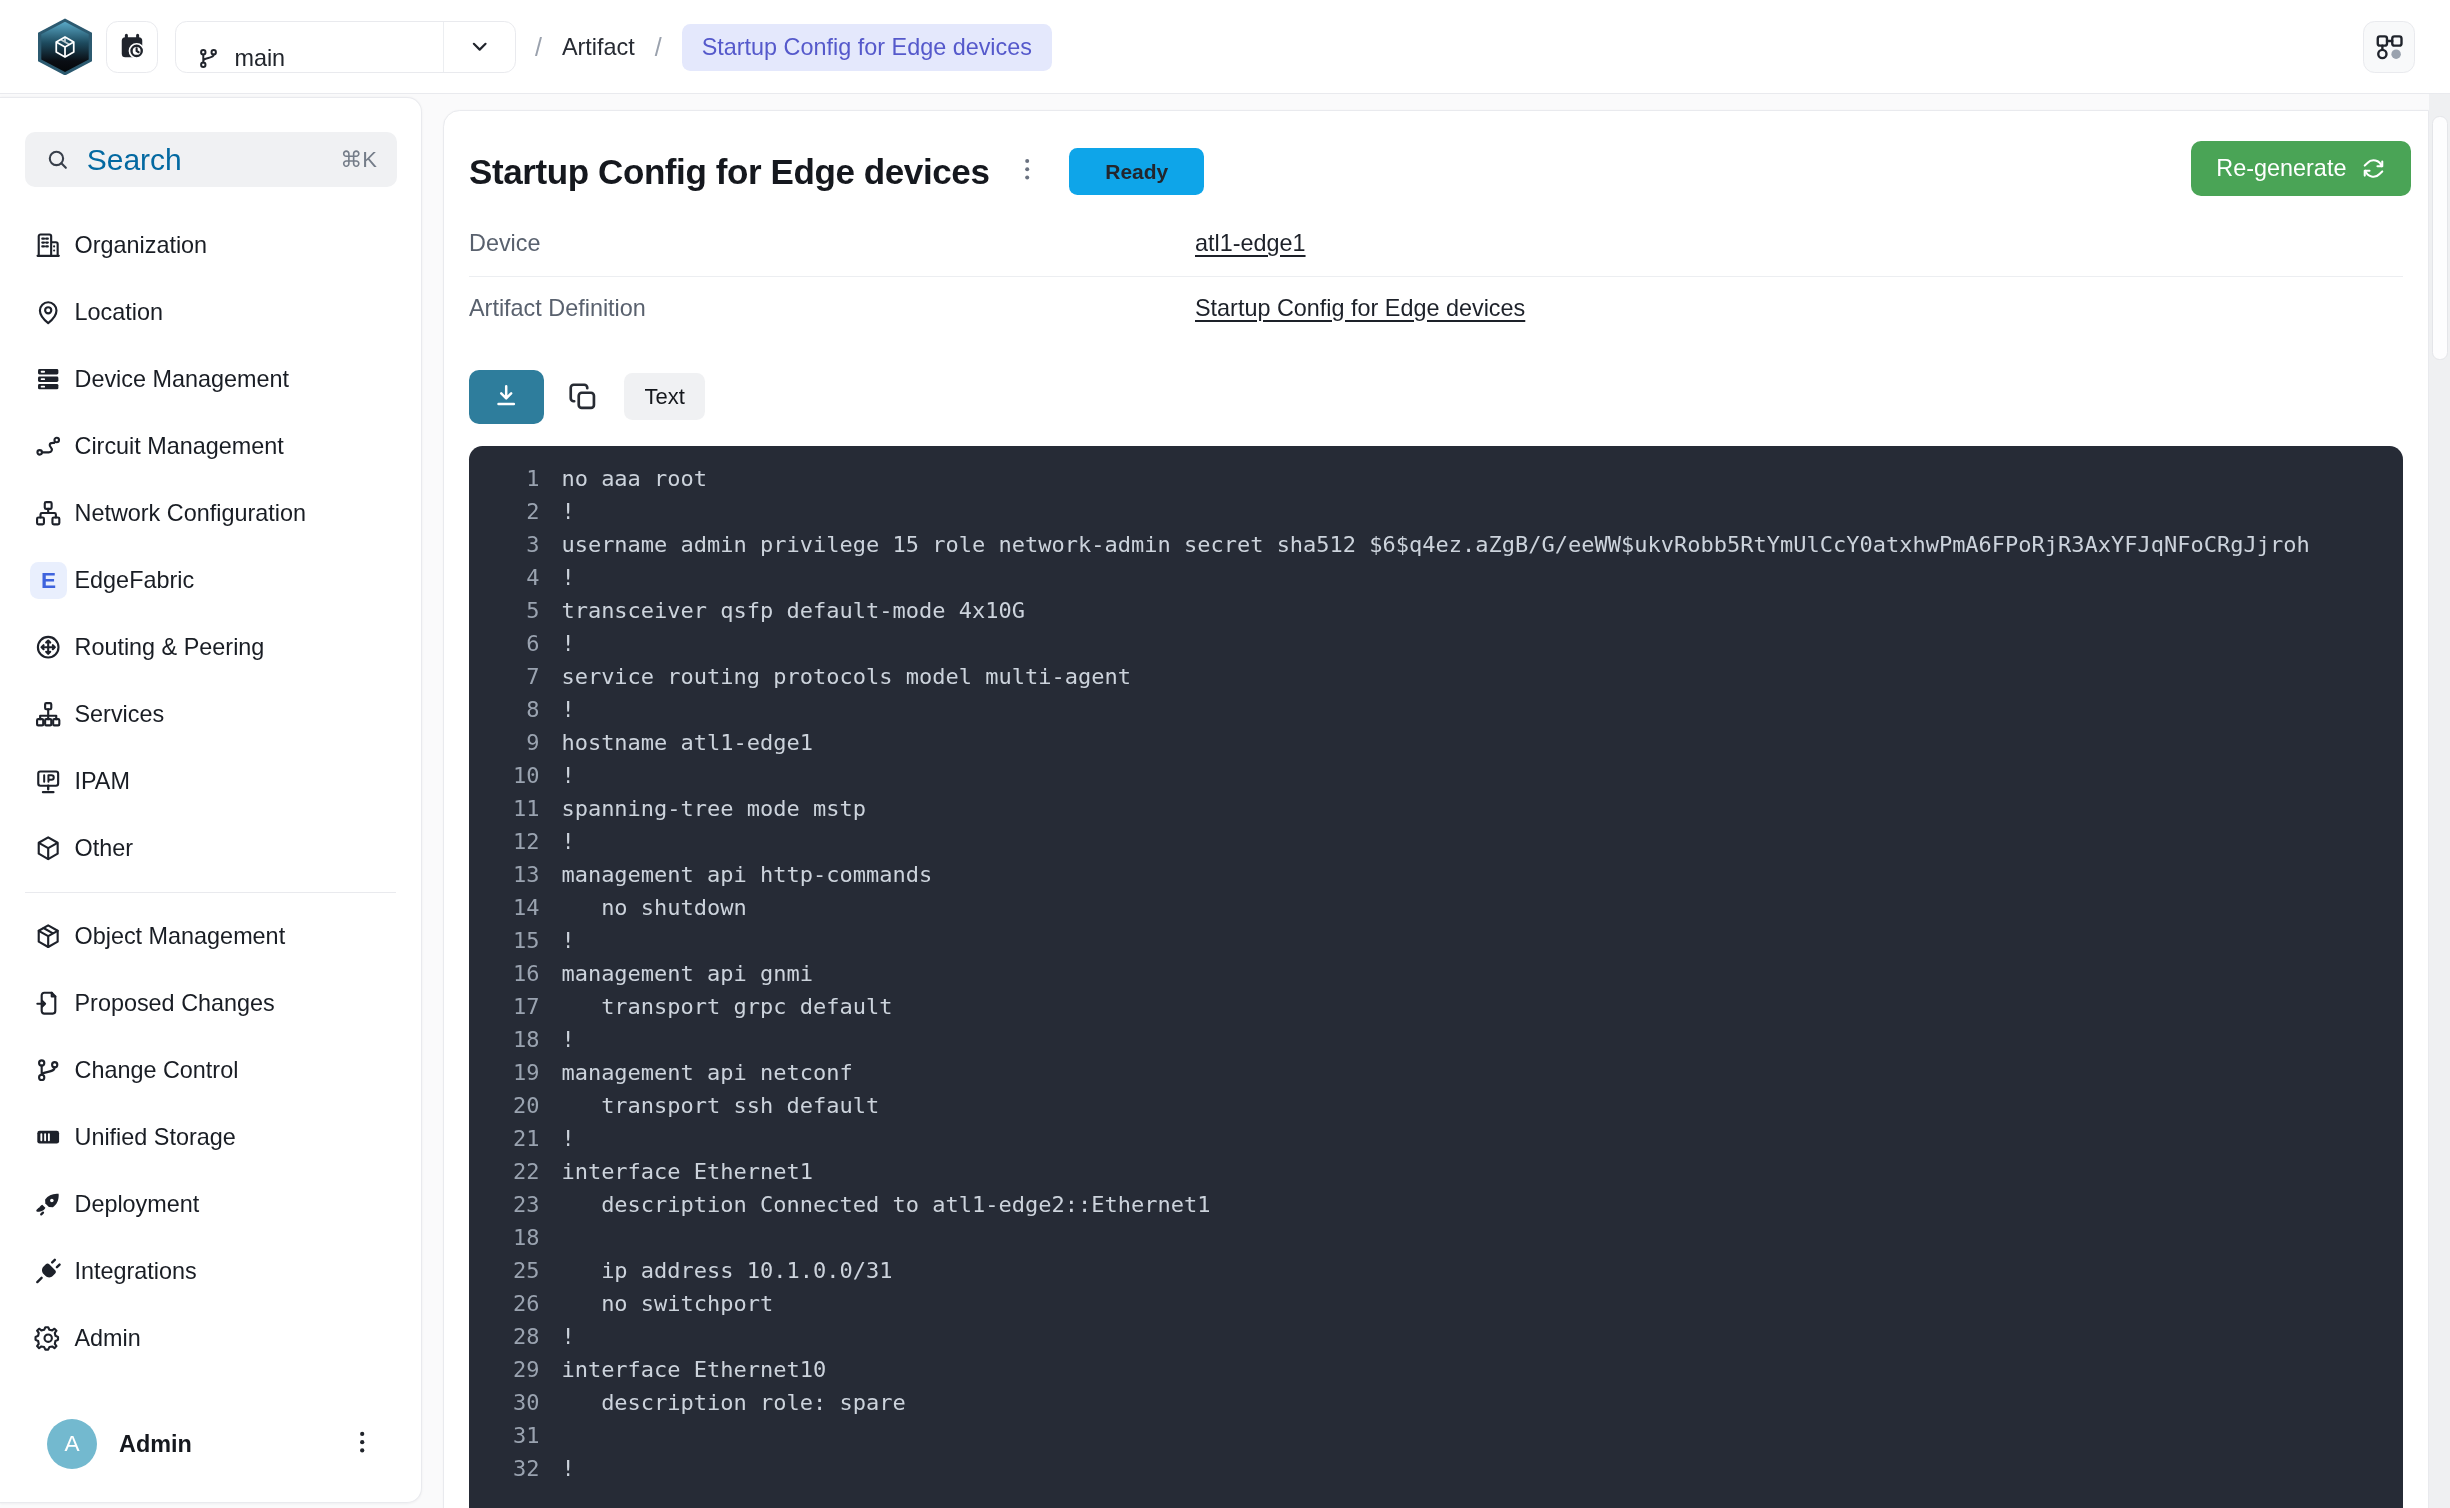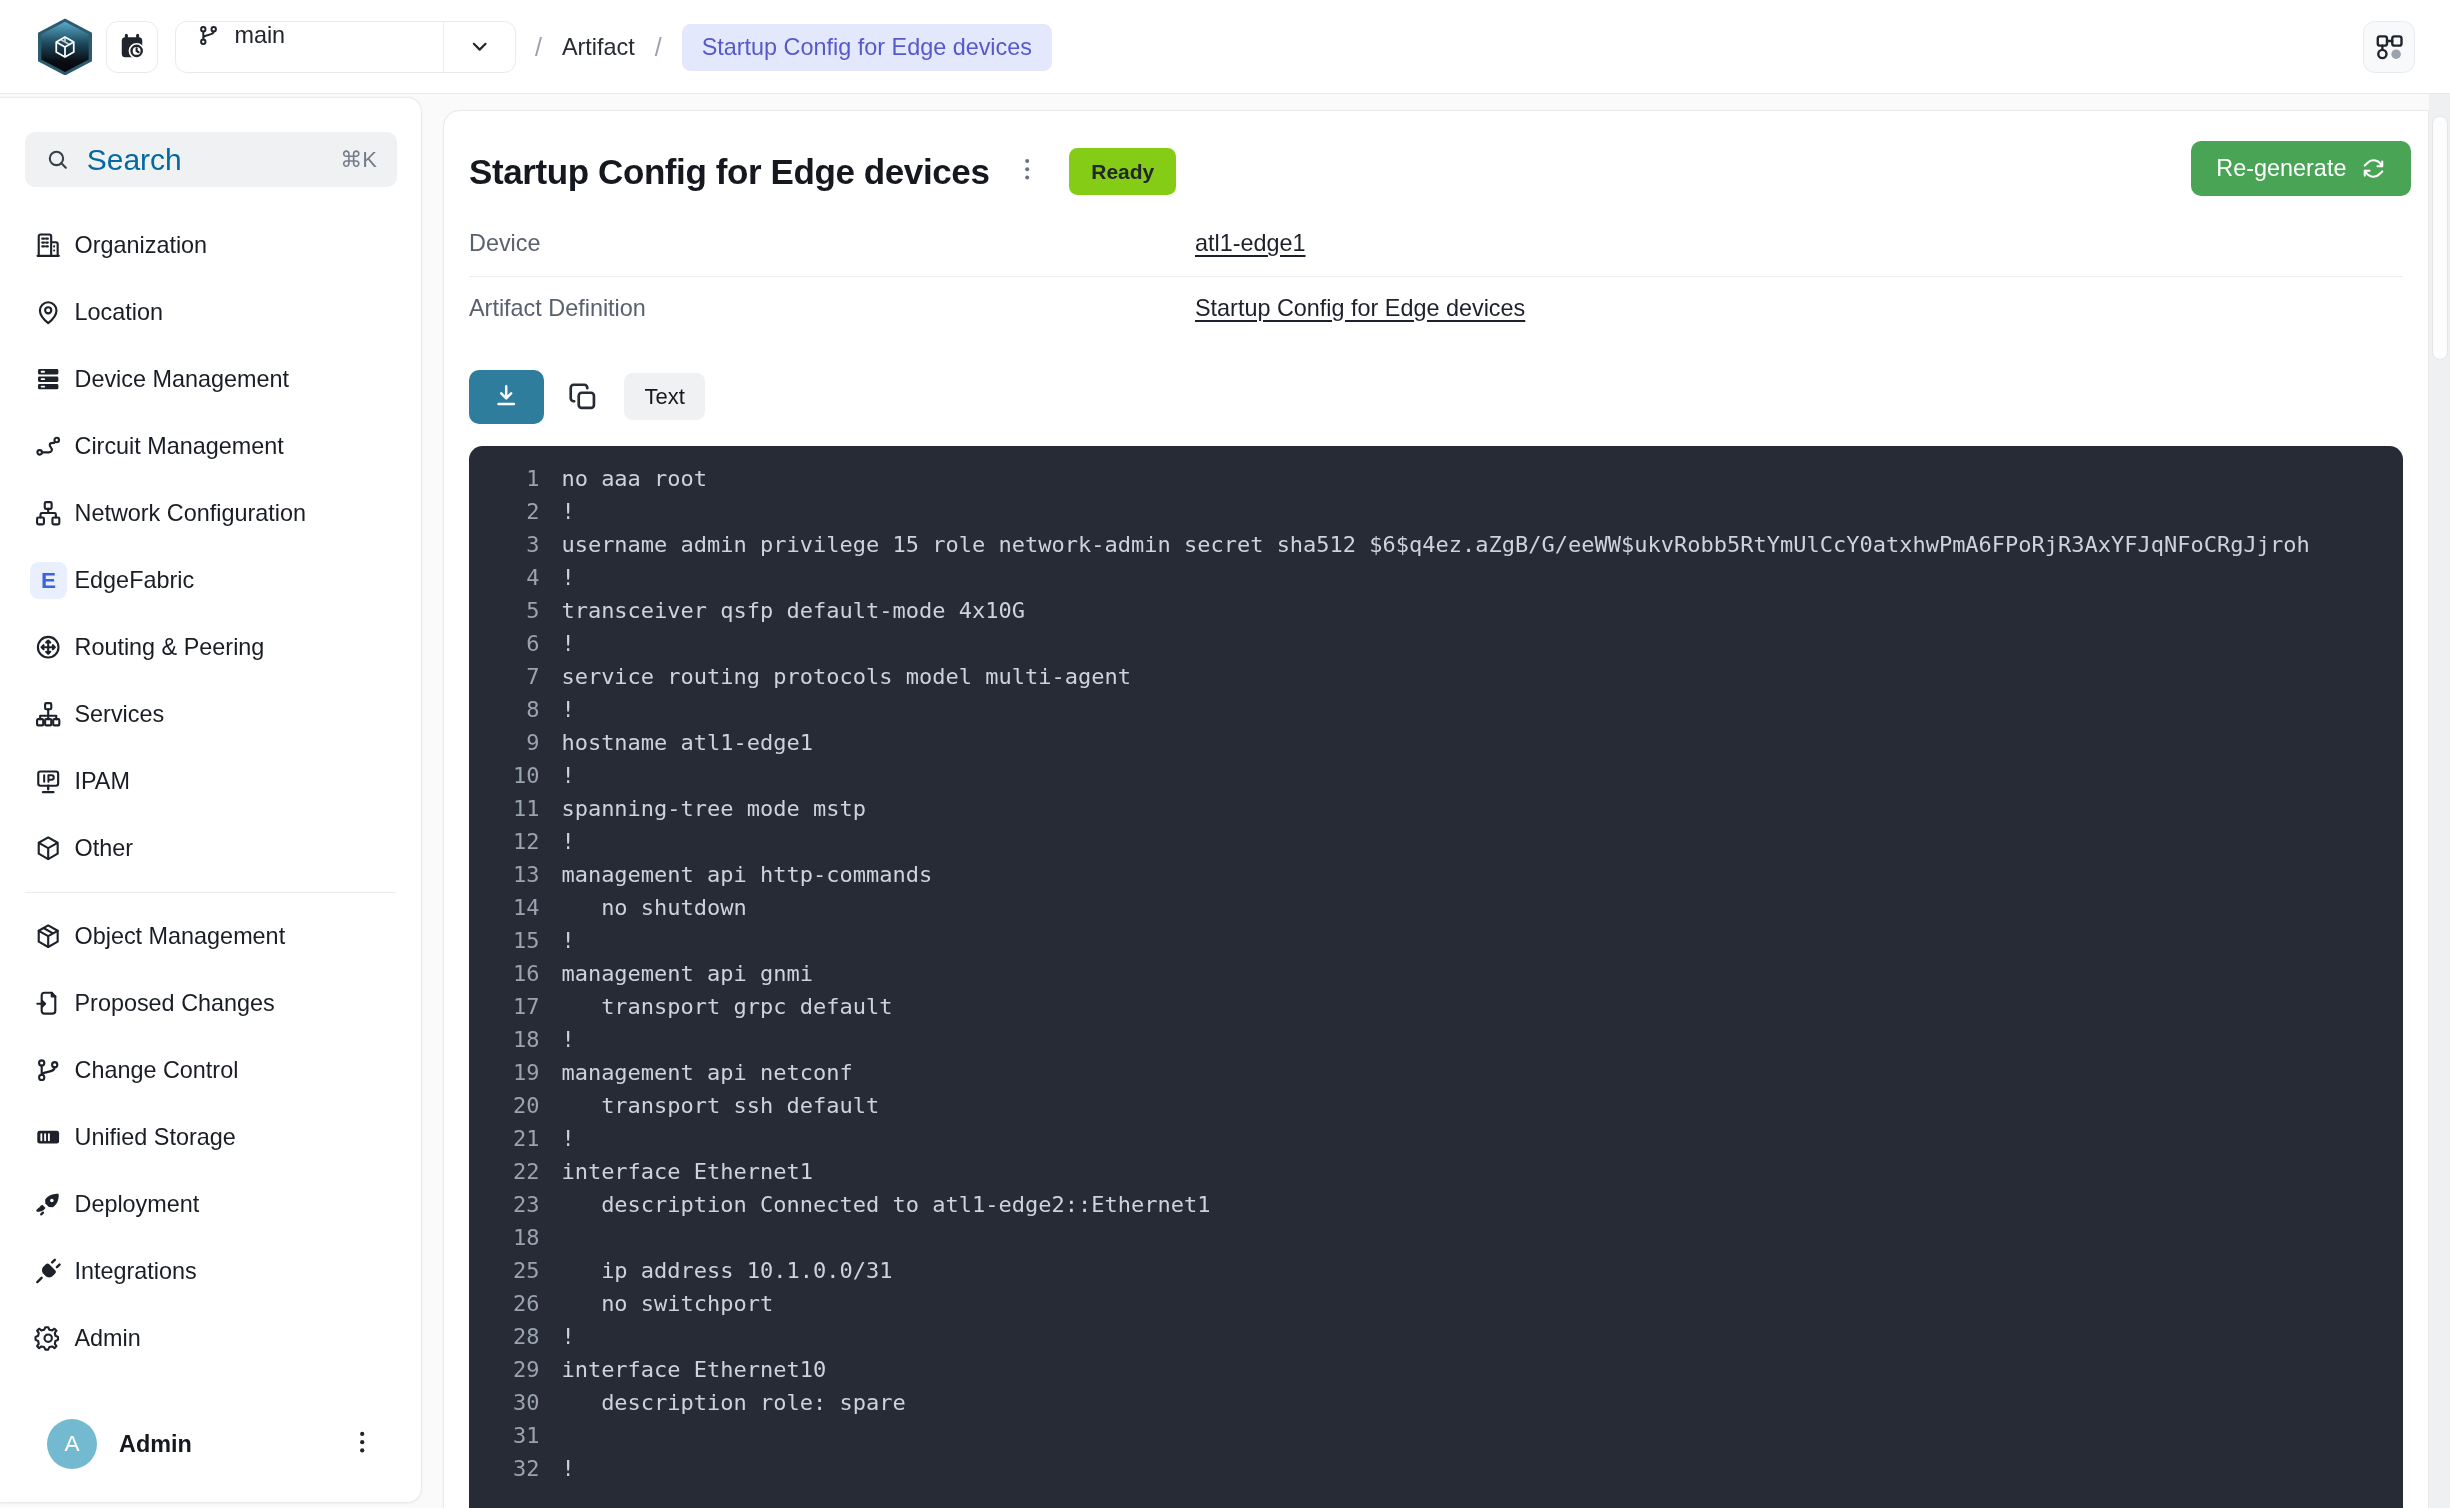--- a/index.html
+++ b/index.html
@@ -18,21 +18,21 @@
     clip-path:polygon(50% 0,100% 25%,100% 75%,50% 100%,0 75%,0 25%);
     background:linear-gradient(180deg,#59a8c6 0%,#1d4a5e 42%,#0a0e14 78%,#05070a 100%); }
   .logo svg { position:absolute; left:11.7px; top:13.4px; width:30px; height:30px; }
   .icon-btn { position:absolute; top:21px; width:52px; height:52px; border:0.8px solid #e9eaee;
     border-radius:11.7px; background:#fff; display:flex; align-items:center; justify-content:center;
     cursor:pointer; }
   .icon-btn svg { width:30px; height:30px; color:#20242c; }
   .btn-calendar { left:106px; }
   .btn-apps { right:35px; background:#f8f9fa; }
   .branch-select { position:absolute; left:175px; top:21px; width:341px; height:52px;
-    border:0.8px solid #e9eaee; border-radius:11.7px; background:#fff; display:flex; align-items:flex-start;
+    border:0.8px solid #e9eaee; border-radius:11.7px; background:#fff; display:flex; align-items:flex-end;
     cursor:pointer; }
   .branch-select .bs-left { flex:1; display:flex; align-items:center; padding-left:20px; gap:13.4px; }
   .branch-select svg.branch { width:25px; height:25px; color:#20242c; }
   .branch-select .bs-label { font-size:23.4px; color:#21252c; }
   .branch-select .bs-right { width:72px; height:100%; border-left:0.8px solid #eceef1;
     display:flex; align-items:center; justify-content:center; }
   .branch-select .bs-right svg { width:23.4px; height:23.4px; color:#20242c; }
   .breadcrumb { position:absolute; left:535px; top:0; height:94px; display:flex;
     align-items:center; gap:20px; }
   .bc-sep { font-size:25px; color:#9aa1ad; }
@@ -68,22 +68,22 @@
   .user-kebab svg { width:28.4px; height:28.4px; }
 
   
   .main-card { position:absolute; left:443px; top:110px; right:21px; bottom:-33px; background:#fff;
     border:0.8px solid #e9eaee; border-radius:16.7px 0 0 0; box-shadow:0 0.8px 1.7px rgba(16,24,40,.04);
     padding:0 25px; overflow:hidden; display:flex; flex-direction:column; }
   .mc-header { display:flex; align-items:center; padding-top:37px; position:relative; }
   .page-title { font-size:35px; font-weight:700; letter-spacing:-0.4px; color:#15181e; }
   .title-kebab { margin-left:23.4px; width:33px; height:33px; color:#6a7280; cursor:pointer; }
   .title-kebab svg { width:28.4px; height:28.4px; }
-  .status-badge { margin-left:23.4px; height:47px; display:flex; align-items:center; padding:0 22px;
-    background:#84cc16; border-radius:8.4px; font-size:21px; font-weight:600; color:#23262d; }
+  .status-badge { margin-left:23.4px; height:47px; display:flex; align-items:center; padding:0 36px;
+    background:#0ea5e9; border-radius:8.4px; font-size:21px; font-weight:600; color:#23262d; }
   .regen-btn { position:absolute; right:-8.4px; top:30px; height:55px; padding:0 25px;
     background:#4aa456; border:none; border-radius:10px; color:#fff; font-size:23.4px;
     font-family:inherit; display:flex; align-items:center; gap:15px; cursor:pointer; }
   .regen-btn svg { width:25px; height:25px; }
   .fields { margin-top:16.7px; }
   .field-row { height:64px; display:flex; align-items:center; }
   .field-row + .field-row { border-top:0.8px solid #eceef1; }
   .field-label { width:726px; font-size:23.4px; color:#59616e; flex:none; }
   .field-value { font-size:23.4px; font-weight:500; color:#1d2129; text-decoration:underline;
     text-underline-offset:4.2px; cursor:pointer; }

